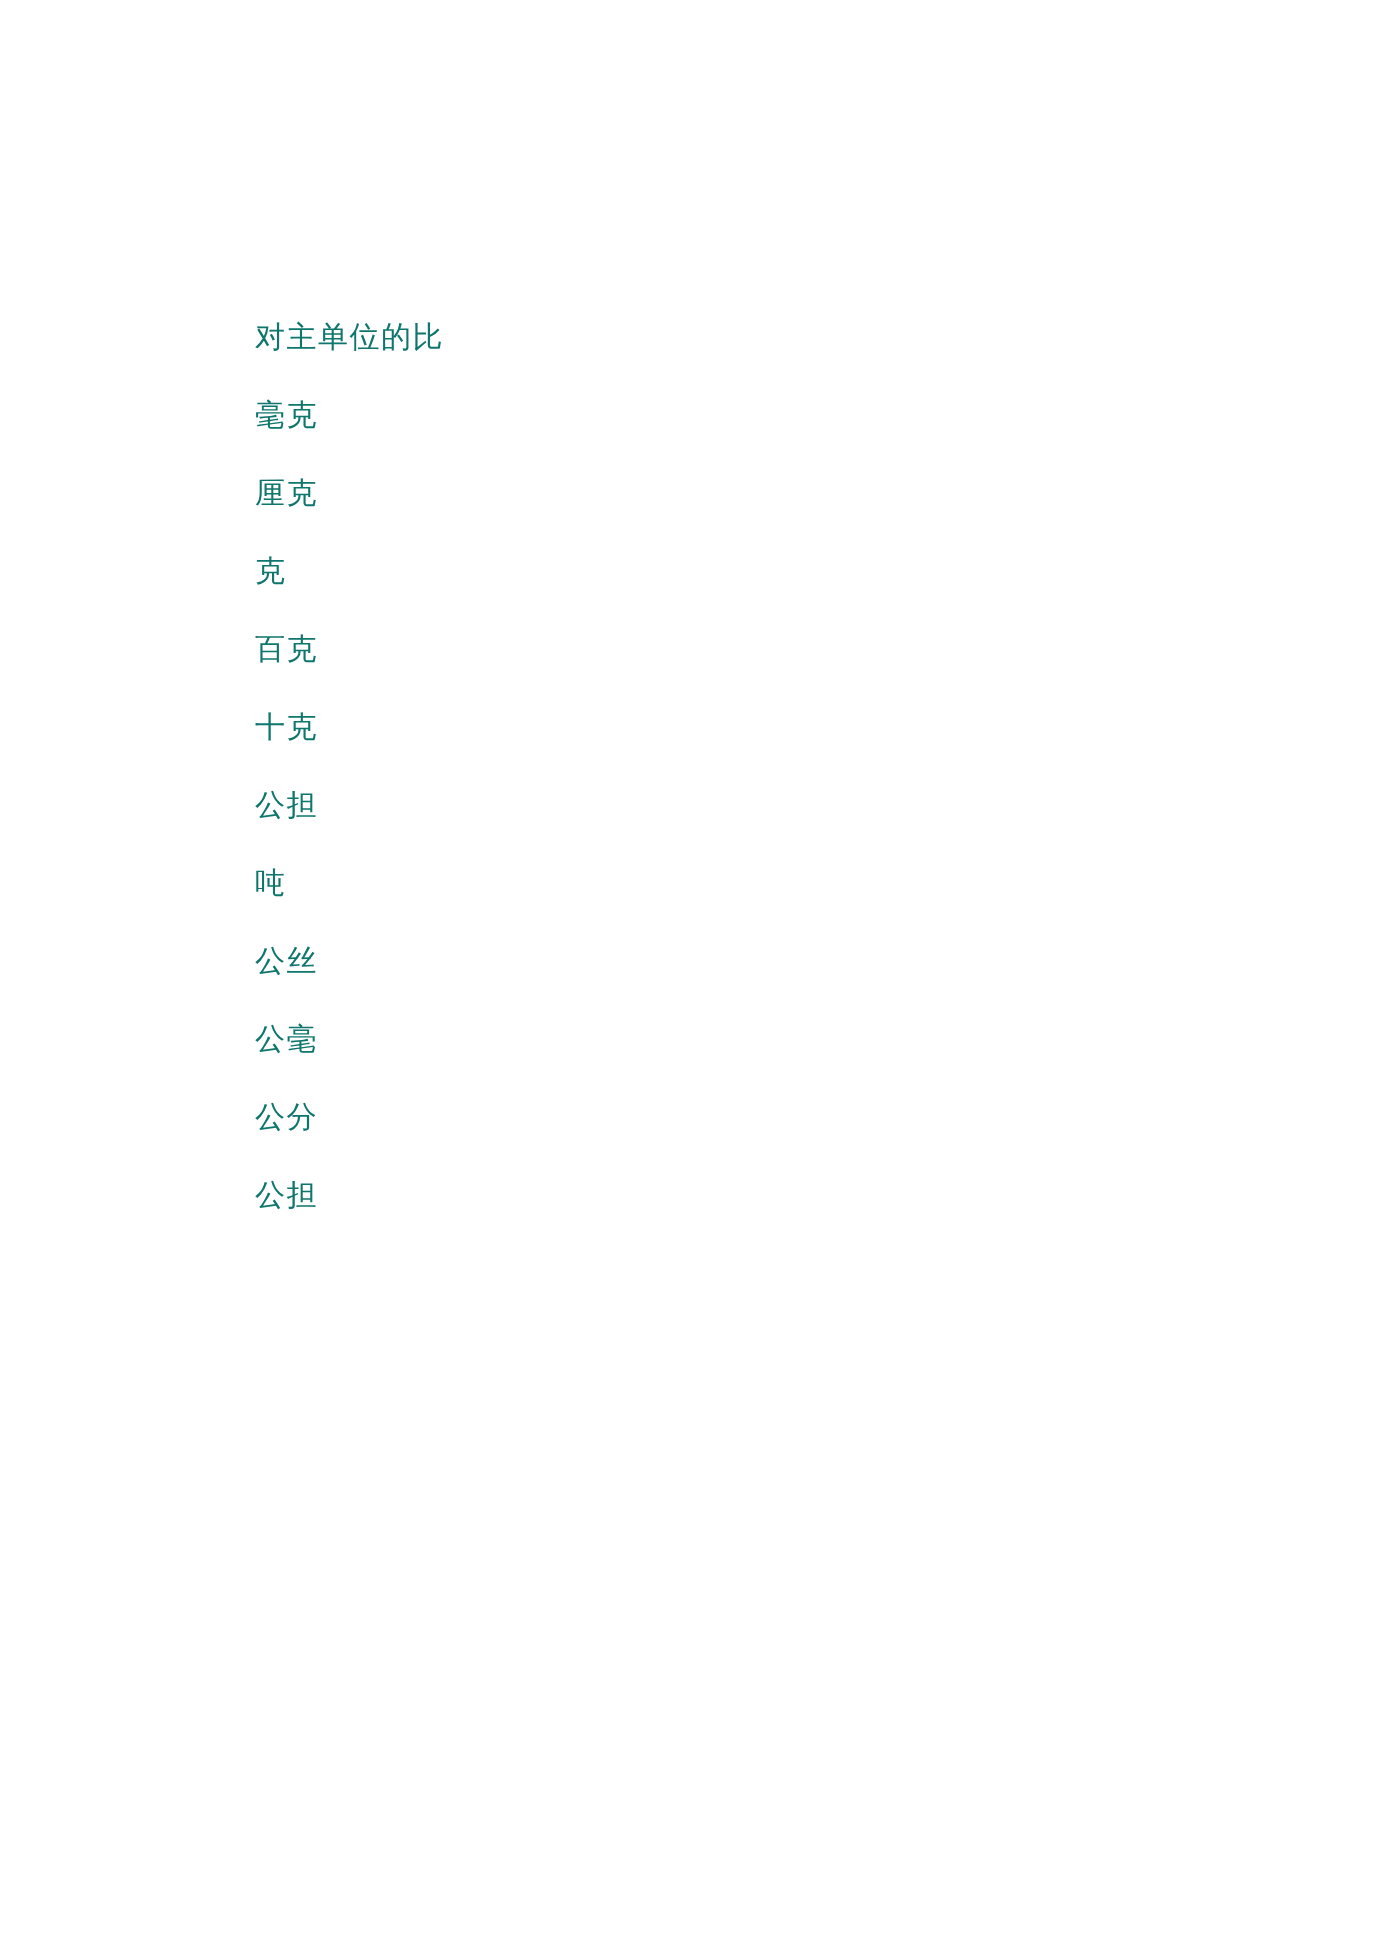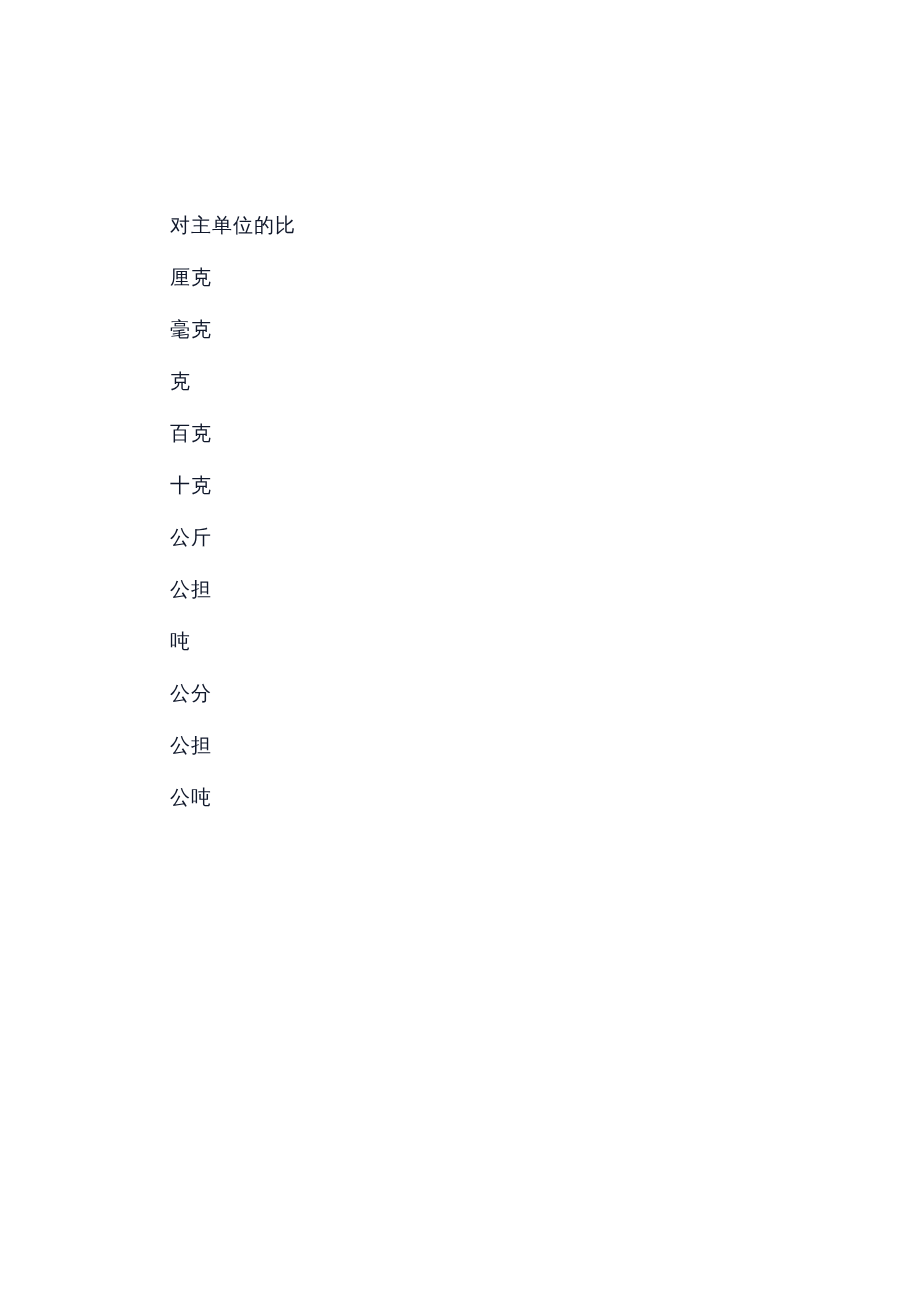--- a/index.html
+++ b/index.html
@@ -15,35 +15,35 @@
       position: relative;
     }
     .content {
       position: absolute;
       left: 170px;
       top: 215px;
       width: 580px;
     }
     .line {
       font-size: 20px;
-      color: #0f172a;
+      color: #0f766e;
       line-height: 1;
       margin-bottom: 32px;
       letter-spacing: 1px;
     }
   </style>
 </head>
 <body>
 
 <div class="content">
   <div class="line">对主单位的比</div>
+  <div class="line">毫克</div>
   <div class="line">厘克</div>
-  <div class="line">毫克</div>
   <div class="line">克</div>
   <div class="line">百克</div>
   <div class="line">十克</div>
-  <div class="line">公斤</div>
   <div class="line">公担</div>
   <div class="line">吨</div>
+  <div class="line">公丝</div>
+  <div class="line">公毫</div>
   <div class="line">公分</div>
   <div class="line">公担</div>
-  <div class="line">公吨</div>
 </div>
 
 </body></html>

